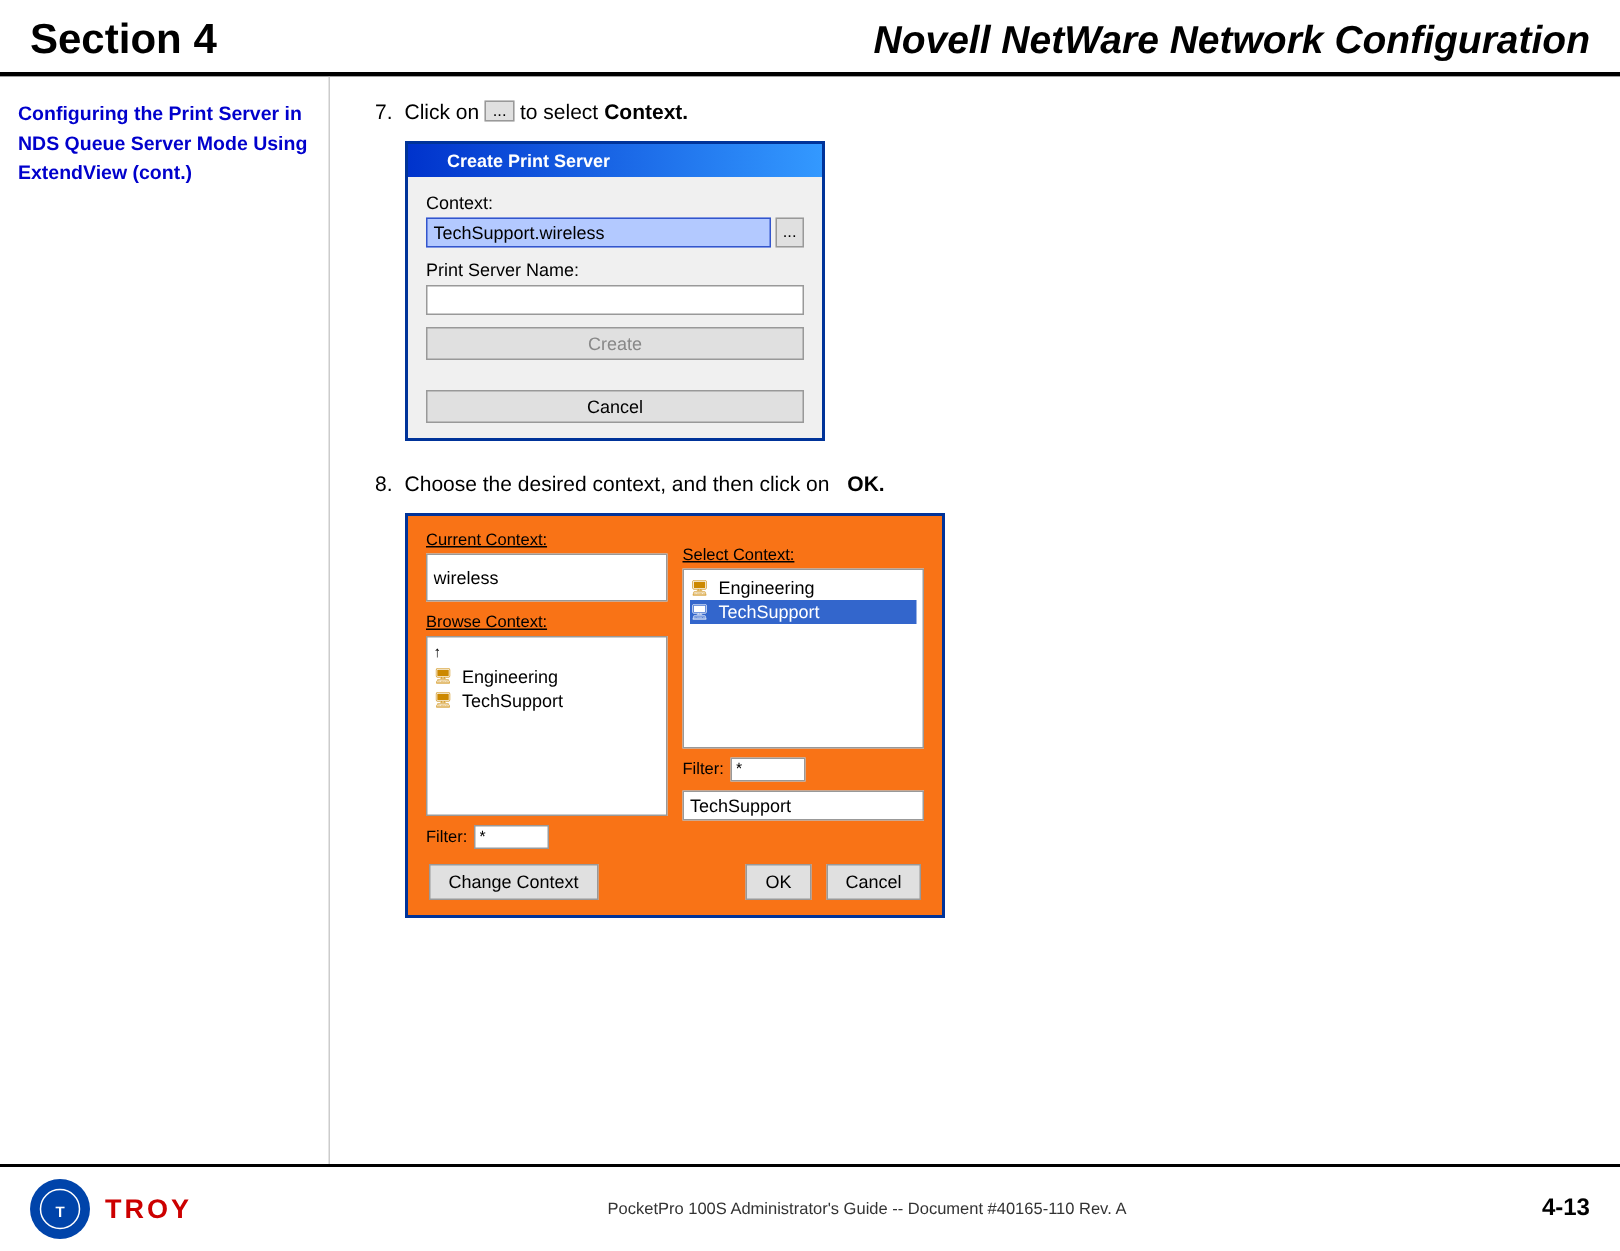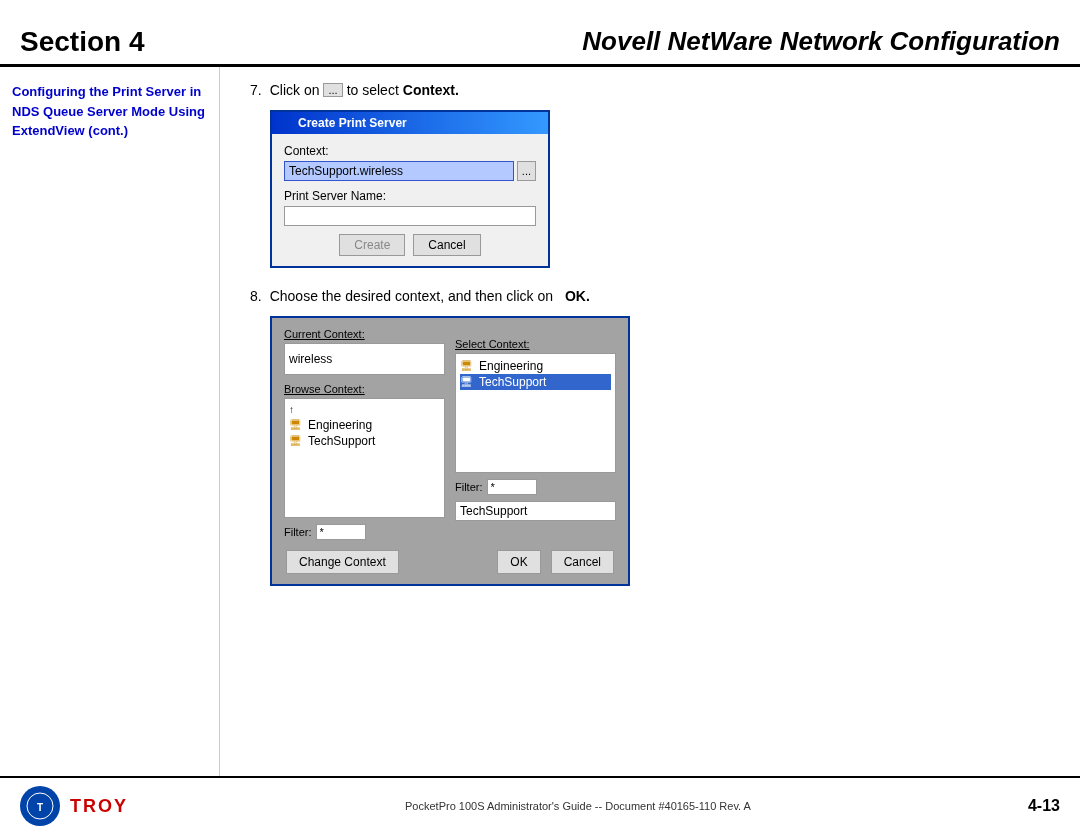--- a/index.html
+++ b/index.html
@@ -9,22 +9,22 @@
       width: 1080px;
       height: 834px;
       overflow: hidden;
       display: flex;
       flex-direction: column;
     }
 
     
     .header {
       display: flex;
-      align-items: flex-start;
-      padding: 26px 20px 6px 20px;
+      align-items: flex-end;
+      padding: 10px 20px 6px 20px;
       border-bottom: 3px solid #000;
     }
     .header-section {
       font-size: 28px;
       font-weight: bold;
       color: #000;
       flex: 0 0 auto;
     }
     .header-title {
       font-size: 26px;
@@ -137,23 +137,24 @@
     .dialog-btn-small {
       border: 1px solid #999;
       background: #e0e0e0;
       padding: 1px 4px;
       font-size: 11px;
       cursor: pointer;
       height: 20px;
     }
     .dialog-buttons {
       display: flex;
-      justify-content: center;
-      gap: 8px;
+      justify-content: flex-start;
+      gap: 20px;
       margin-top: 8px;
+      flex-direction: column;
     }
     .dialog-btn {
       border: 1px solid #999;
       background: #e0e0e0;
       padding: 3px 14px;
       font-size: 12px;
       cursor: pointer;
     }
     .dialog-btn:disabled {
       color: #888;
@@ -180,21 +181,21 @@
       background: #cc0000;
       color: white;
       border: 1px solid #880000;
       padding: 1px 5px;
       font-size: 11px;
       font-weight: bold;
       cursor: pointer;
     }
     .select-context-body {
       padding: 10px 12px;
-      background: #a3a3a3;
+      background: #f97316;
     }
     .two-col {
       display: flex;
       gap: 10px;
     }
     .col-left {
       flex: 1;
     }
     .col-right {
       flex: 1;

